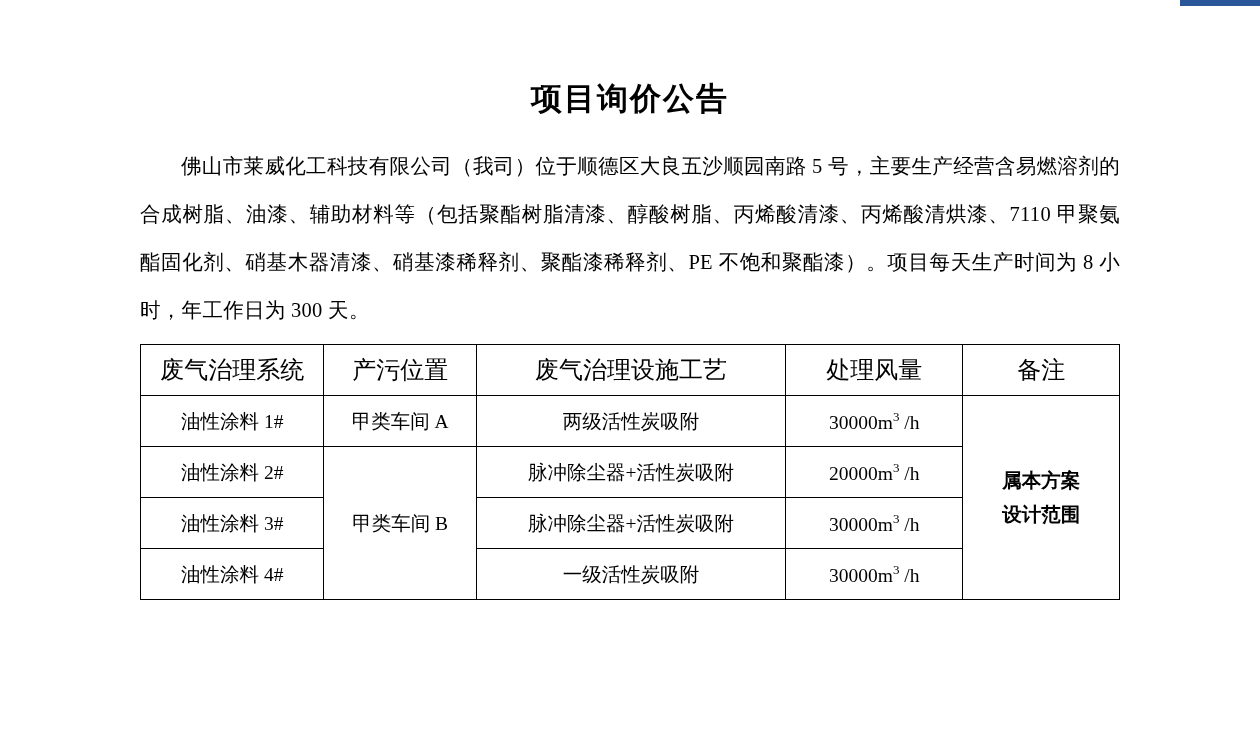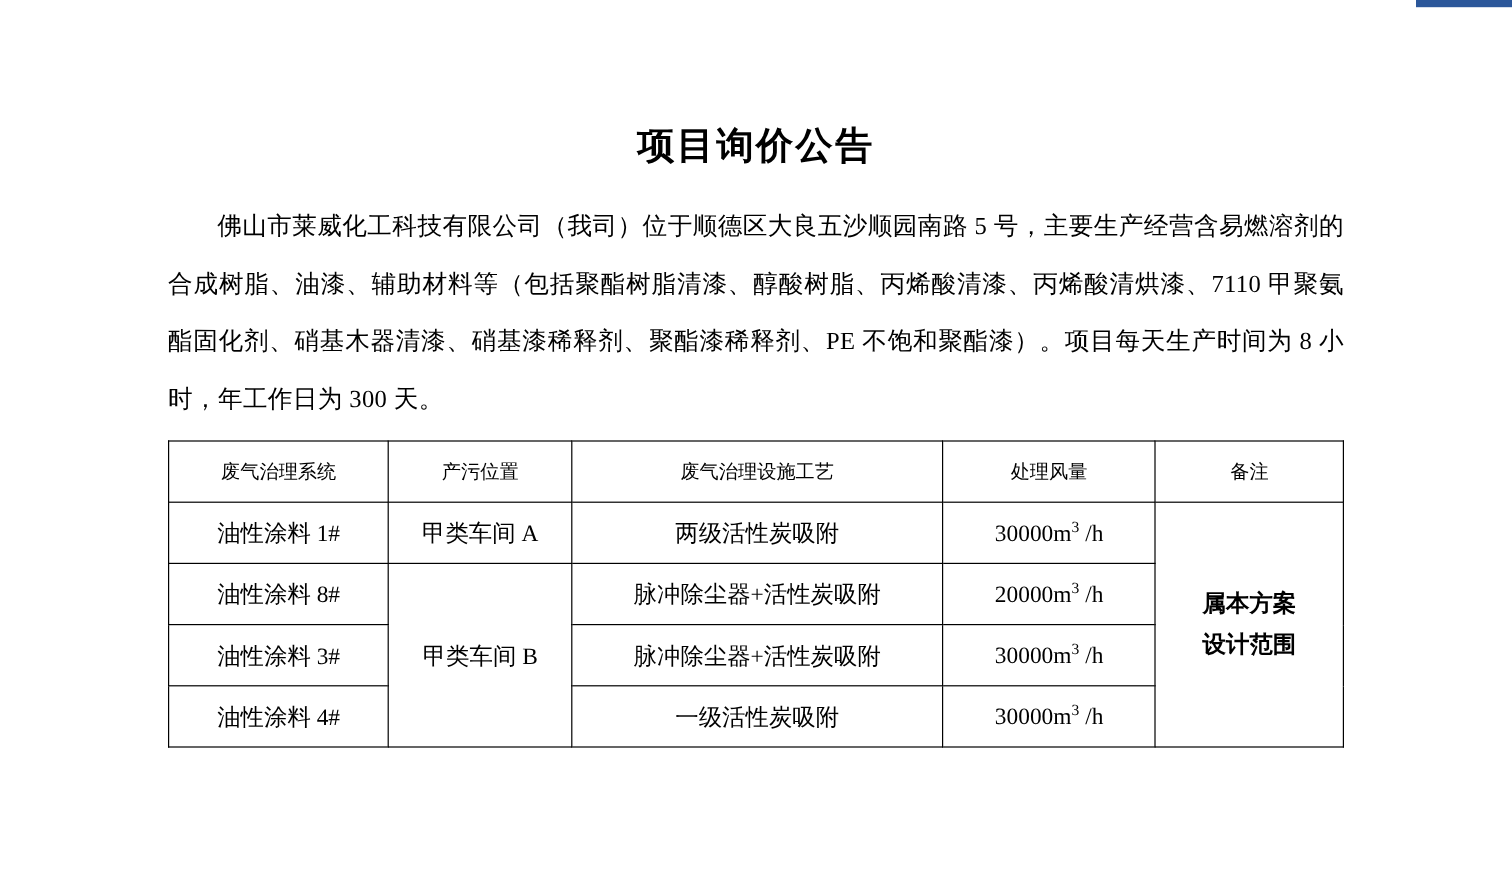--- a/index.html
+++ b/index.html
@@ -27,21 +27,21 @@
     left: 1180px;
     width: 80px;
     height: 6px;
     background: #2b579a;
   }
   .doc-body {
     position: absolute;
     top: 0;
     left: 0;
     width: 1260px;
-    padding: 83px 140px 0 140px;
+    padding: 60px 140px 0 140px;
     box-sizing: border-box;
   }
   .doc-title {
     text-align: center;
     font-size: 31px;
     font-weight: bold;
     letter-spacing: 2px;
     margin: 18px 0 22px 0;
     font-family: "Liberation Serif", "DejaVu Serif", serif;
   }
@@ -67,21 +67,21 @@
     border: 1px solid #000000;
     text-align: center;
     vertical-align: middle;
     font-size: 19.5px;
     height: 50px;
     padding: 0 4px;
     font-weight: normal;
     font-family: "Liberation Serif", "DejaVu Serif", serif;
   }
   table.env-table th {
-    font-size: 16px;
+    font-size: 24px;
     margin-left: 10px;
   }
   .col1 { width: 178px; }
   .col2 { width: 148px; }
   .col3 { width: 300px; }
   .col4 { width: 172px; }
   .col5 { width: 152px; }
   sup.unit {
     font-size: 13px;
     vertical-align: super;
@@ -128,21 +128,21 @@
           <td>油性涂料 1#</td>
           <td>甲类车间 A</td>
           <td>两级活性炭吸附</td>
           <td><span>30000m</span><sup class="unit">3</sup><span> /h</span></td>
           <td rowspan="4">
             <div class="merge-cell">属本方案</div>
             <div class="merge-cell">设计范围</div>
           </td>
         </tr>
         <tr>
-          <td>油性涂料 8#</td>
+          <td>油性涂料 2#</td>
           <td rowspan="3">甲类车间 B</td>
           <td>脉冲除尘器+活性炭吸附</td>
           <td><span>20000m</span><sup class="unit">3</sup><span> /h</span></td>
         </tr>
         <tr>
           <td>油性涂料 3#</td>
           <td>脉冲除尘器+活性炭吸附</td>
           <td><span>30000m</span><sup class="unit">3</sup><span> /h</span></td>
         </tr>
         <tr>

